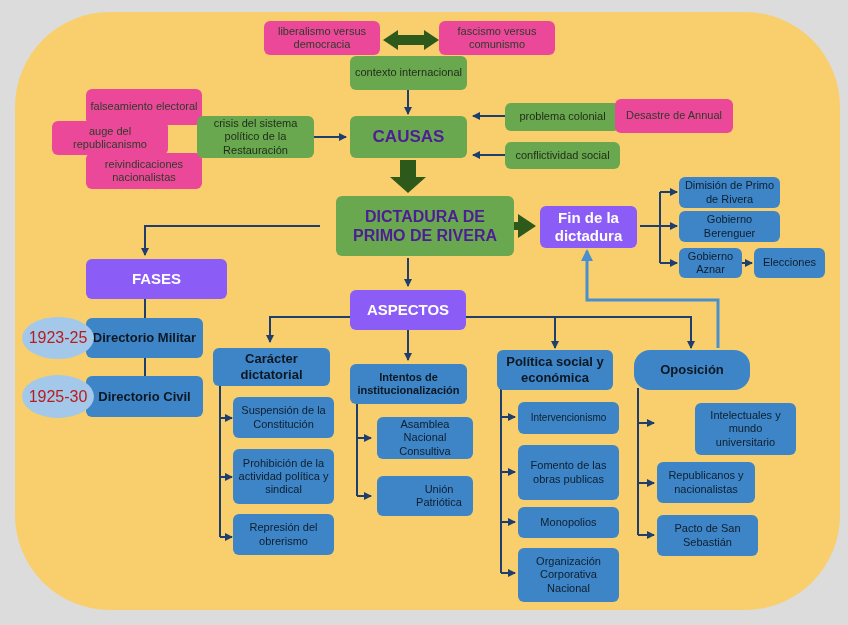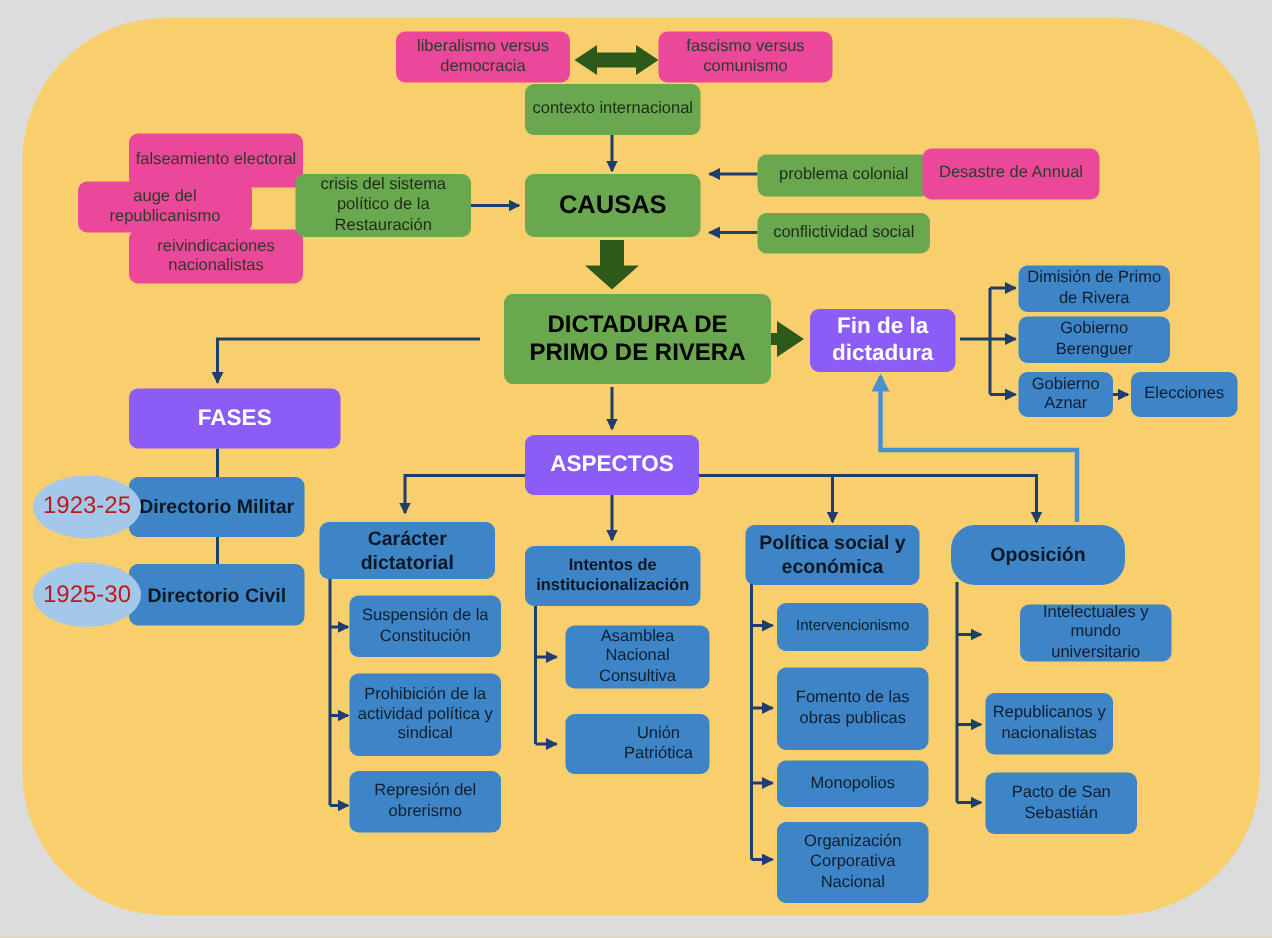--- a/index.html
+++ b/index.html
@@ -11,21 +11,21 @@
     position:absolute; left:15px; top:12px; width:825px; height:598px;
     background:#f8cf6c; border-radius:95px;
   }
   svg#links { position:absolute; left:0; top:0; width:848px; height:625px; pointer-events:none; }
   .node {
     position:absolute; box-sizing:border-box; display:flex; align-items:center; justify-content:center;
     text-align:center; border-radius:6px; line-height:1.2; padding:2px 4px;
   }
   .lg { background:#ec4899; color:#2e3b2a; font-size:11px; }
   .dg { background:#6aa84f; color:#1f2b18; font-size:11px; }
-  .dg-big { background:#6aa84f; color:#000000; font-weight:bold; }
+  .dg-big { background:#6aa84f; color:#4c1d95; font-weight:bold; }
   .bl { background:#3d85c6; color:#0f1e2e; font-size:11px; }
   .bl-white { background:#8b5cf6; color:#ffffff; font-weight:bold; }
   .bl-dark { background:#3d85c6; color:#0d1722; font-weight:bold; }
   .oval {
     position:absolute; background:#a4c8ea; color:#b91c1c; font-size:16px; border-radius:50%;
     display:flex; align-items:center; justify-content:center; text-align:center; line-height:1.25;
   }
 </style>
 </head>
 <body>
@@ -139,15 +139,15 @@
 <div class="node bl" style="left:377px;top:417px;width:96px;height:42px;">Asamblea Nacional Consultiva</div>
 <div class="node bl" style="left:377px;top:476px;width:96px;height:40px;padding-left:32px;">Unión Patriótica</div>
 
 <div class="node bl-dark" style="left:497px;top:350px;width:116px;height:40px;font-size:13px;">Política social y económica</div>
 <div class="node bl" style="left:518px;top:402px;width:101px;height:32px;font-size:10px;">Intervencionismo</div>
 <div class="node bl" style="left:518px;top:445px;width:101px;height:55px;">Fomento de las obras publicas</div>
 <div class="node bl" style="left:518px;top:507px;width:101px;height:31px;">Monopolios</div>
 <div class="node bl" style="left:518px;top:548px;width:101px;height:54px;">Organización Corporativa Nacional</div>
 
 <div class="node bl-dark" style="left:634px;top:350px;width:116px;height:40px;font-size:13px;border-radius:16px;">Oposición</div>
-<div class="node bl" style="left:680px;top:403px;width:101px;height:38px;text-align:center;">Intelectuales y mundo universitario</div>
-<div class="node bl" style="left:657px;top:462px;width:85px;height:41px;">Republicanos y nacionalistas</div>
+<div class="node bl" style="left:695px;top:403px;width:101px;height:52px;text-align:center;">Intelectuales y mundo universitario</div>
+<div class="node bl" style="left:657px;top:462px;width:98px;height:41px;">Republicanos y nacionalistas</div>
 <div class="node bl" style="left:657px;top:515px;width:101px;height:41px;">Pacto de San Sebastián</div>
 
 </body></html>

